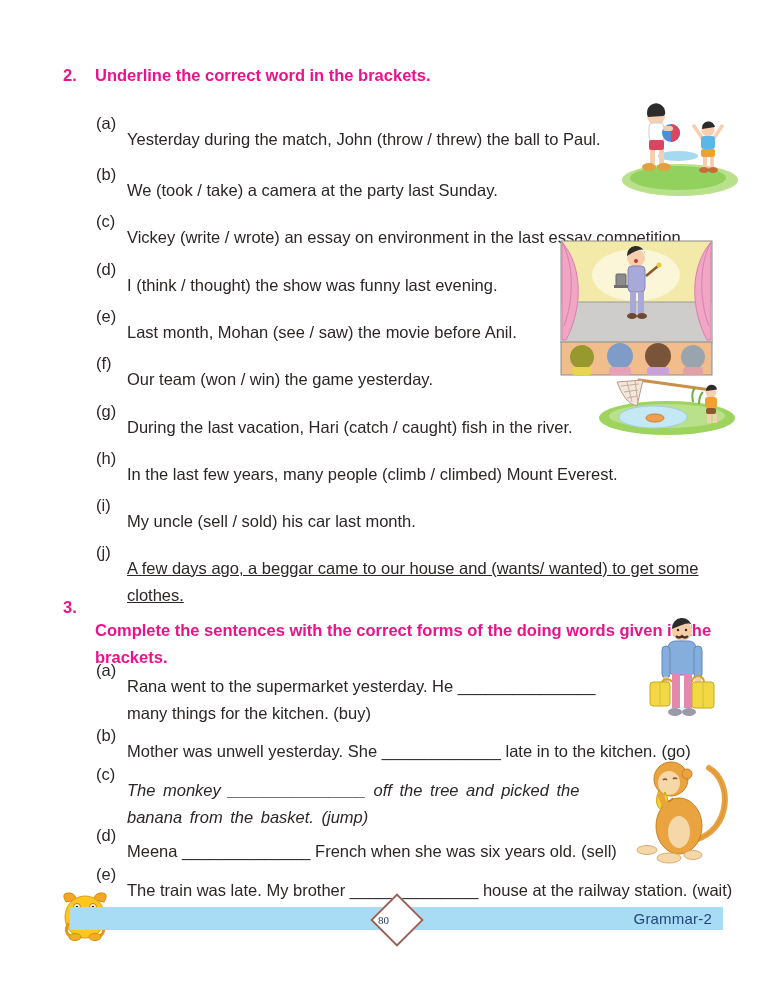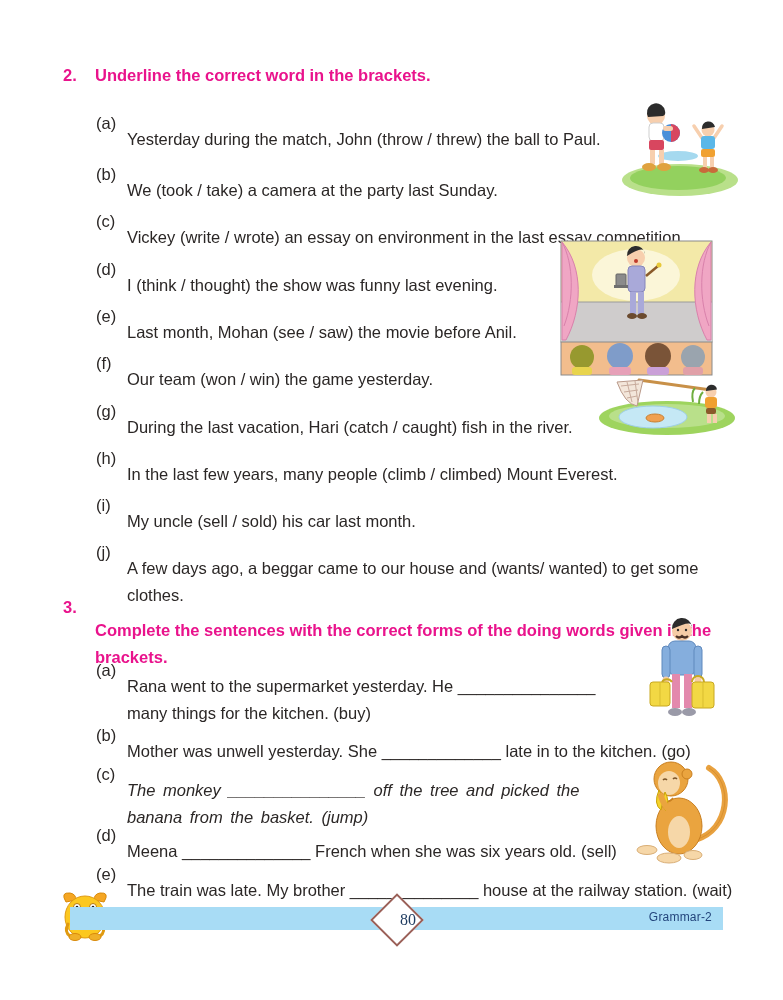--- a/index.html
+++ b/index.html
@@ -6,33 +6,33 @@
     --heading:#e9138c; --body:#2b2726; --bar:#a8dcf5; --navy:#23457c;
   }
   html,body{margin:0;padding:0;}
   body{background:#ffffff;font-family:"Liberation Sans",sans-serif;}
   .page{position:relative;width:783px;height:1000px;background:#fff;overflow:hidden;color:var(--body);}
   .heading{position:absolute;display:flex;color:var(--heading);font-weight:700;font-size:16.5px;line-height:1.65;}
   .heading .num{width:32px;flex:0 0 32px;}
   .item{position:absolute;display:flex;font-size:16.5px;line-height:1.64;color:var(--body);}
   .item .lbl{width:31px;flex:0 0 31px;}
   .item .txt{display:block;margin-top:16px;}
-  .w-j{max-width:600px;}
+  .w-j{max-width:600px;text-decoration:underline;}
   .w-3a{max-width:505px;}
   .w-3c{max-width:475px;word-spacing:3px;font-style:italic;}
   .w-3e{max-width:608px;text-align:right;}
   .w-h3{max-width:632px;margin-top:23px;}
   .illus{position:absolute;}
   
   .footer-bar{position:absolute;left:70px;top:907px;width:653px;height:23px;background:var(--bar);}
   .page-badge{position:absolute;left:378px;top:901px;width:34px;height:34px;background:#fff;
               border:2px solid #9b6058;transform:rotate(45deg);}
-  .page-num{position:absolute;left:378px;top:903px;width:38px;text-align:right;line-height:34px;
-            font-family:"Liberation Serif",serif;font-size:16px;color:#1d3a5f;}
-  .book-label{position:absolute;right:71px;top:910px;font-size:12px;color:var(--navy);letter-spacing:.2px;}
+  .page-num{position:absolute;left:378px;top:903px;width:38px;text-align:left;line-height:34px;
+            font-family:"Liberation Serif",serif;font-size:11px;color:#1d3a5f;}
+  .book-label{position:absolute;right:71px;top:910px;font-size:15px;color:var(--navy);letter-spacing:.2px;}
 </style>
 </head>
 <body>
 
 <div class="page">
 
   <div class="heading" style="left:63px;top:62px;">
     <span class="num">2.</span>
     <span class="ttl">Underline the correct word in the brackets.</span>
   </div>

